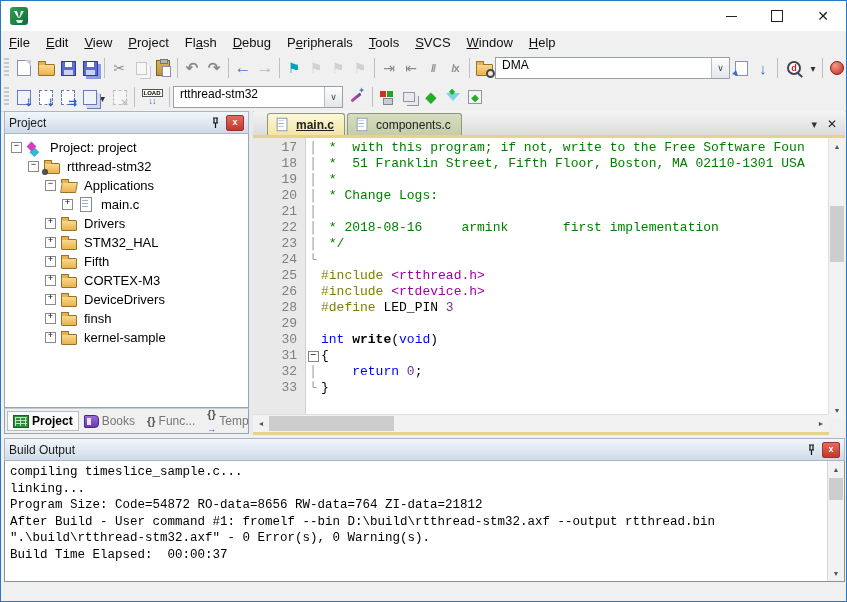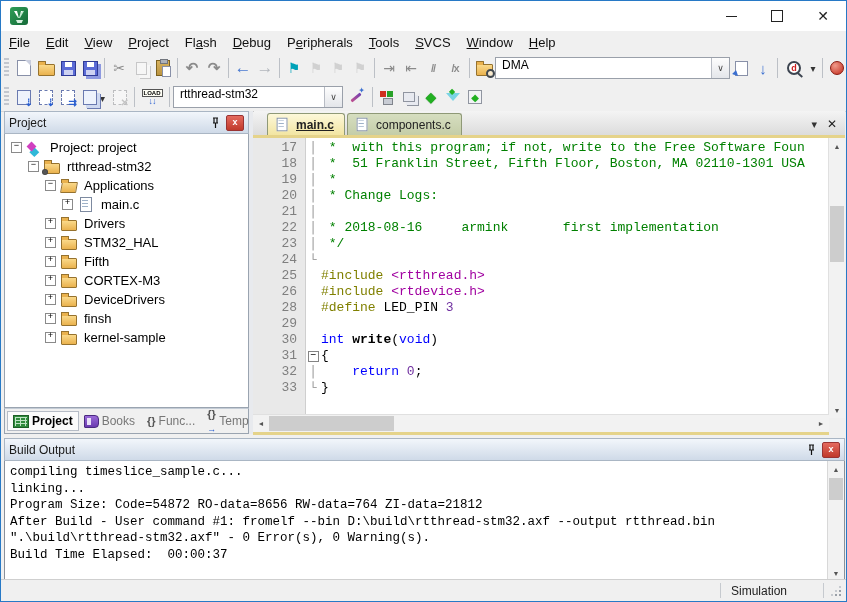--- a/index.html
+++ b/index.html
@@ -542,22 +542,14 @@
       <div id="bo-text"><div class="boline">compiling timeslice_sample.c...</div><div class="boline">linking...</div><div class="boline">Program Size: Code=54872 RO-data=8656 RW-data=764 ZI-data=21812</div><div class="boline">After Build - User command #1: fromelf --bin D:\build\rtthread-stm32.axf --output rtthread.bin</div><div class="boline">".\build\rtthread-stm32.axf" - 0 Error(s), 0 Warning(s).</div><div class="boline">Build Time Elapsed:  00:00:37</div></div>
       <div id="bo-vscroll" class="sb-v">
         <span class="sbtn">▲</span>
         <span class="sthumb"></span>
         <span class="sb-sp"></span>
         <span class="sbtn">▼</span>
       </div>
     </div>
   </div>
 
-  <div id="statusbar">
-    <span class="spacer"></span>
-    <span class="ssep"></span>
-    <span id="simmode">Simulation</span>
-    <span class="ssep"></span>
-    <span style="width:22px"></span>
-    <span class="sgrip"></span>
-  </div>
 
 </div>
 
 </body></html>

